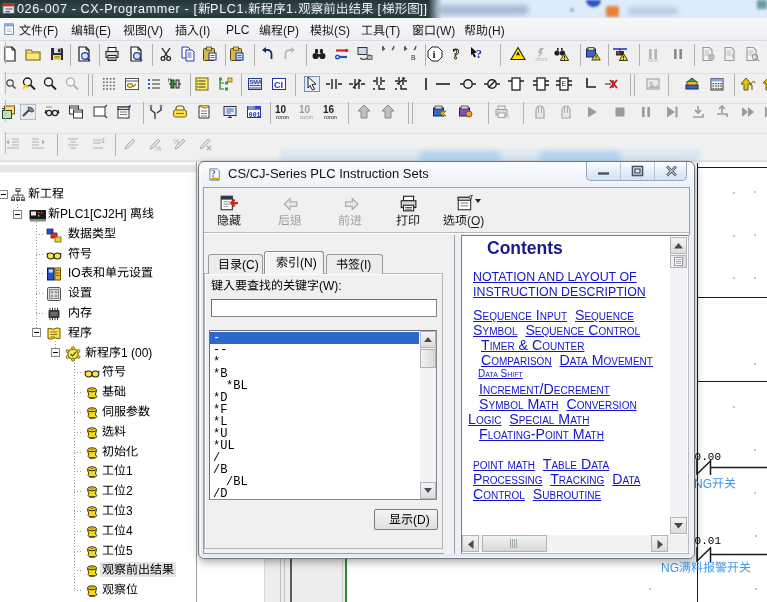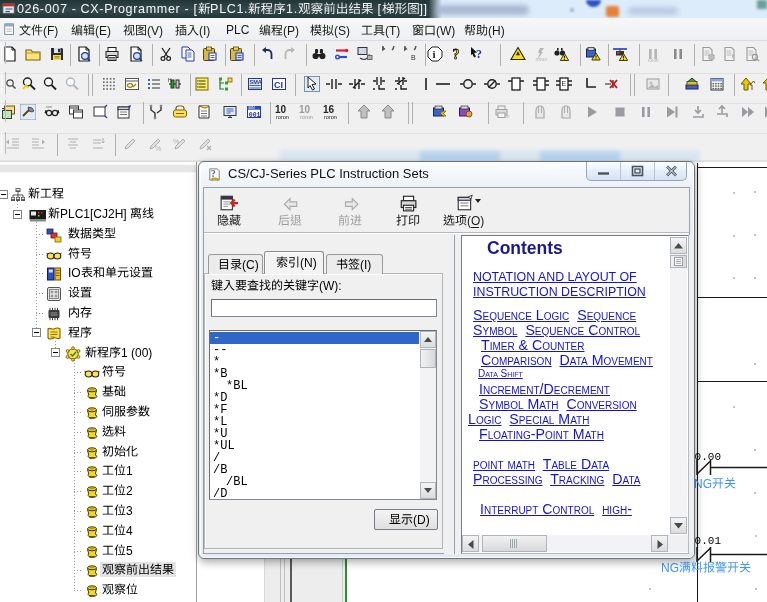--- a/index.html
+++ b/index.html
@@ -1287,32 +1287,32 @@
         <g transform="scale(1,-1)">
           <use href="#g663e"></use>
           <use href="#g793a" x="1000"></use>
         </g>
       </svg><span>(D)</span></div>
     <div class="a" style="left:444px;top:235px;width:250px;height:319px;background:#eef0f2"></div>
     <div class="a" style="left:454px;top:235px;width:1px;height:319px;background:#9aa0a8"></div>
     <div class="a" style="left:461px;top:235px;width:228px;height:319px;background:#fff;border:1px solid #777d85;box-sizing:border-box;border-right-color:#b5bac0;border-bottom-color:#b5bac0"></div>
     <div class="a" style="left:487px;top:240px;font-size:17.5px;line-height:17.5px;color:#1a1a8c;white-space:nowrap;font-weight:bold"><span>Contents</span></div>
     <div class="a" style="left:473px;top:270px;font-size:12.4px;line-height:14.9px;white-space:nowrap;color:#1c57cc"><u>NOTATION AND LAYOUT OF<br>INSTRUCTION DESCRIPTION</u></div>
-    <div class="a" style="left:473px;top:307.8px;font-size:14.2px;line-height:14.9px;color:#1c57cc;font-variant:small-caps;white-space:nowrap"><u>Sequence Logic</u>&nbsp; <u>Sequence</u></div>
+    <div class="a" style="left:473px;top:307.8px;font-size:14.2px;line-height:14.9px;color:#1c57cc;font-variant:small-caps;white-space:nowrap"><u>Sequence Input</u>&nbsp; <u>Sequence</u></div>
     <div class="a" style="left:473px;top:322.7px;font-size:14.2px;line-height:14.9px;color:#1c57cc;font-variant:small-caps;white-space:nowrap"><u>Symbol</u>&nbsp; <u>Sequence Control</u></div>
     <div class="a" style="left:481px;top:337.6px;font-size:14.2px;line-height:14.9px;color:#1c57cc;font-variant:small-caps;white-space:nowrap"><u>Timer &amp; Counter</u></div>
     <div class="a" style="left:481px;top:352.5px;font-size:14.2px;line-height:14.9px;color:#1c57cc;font-variant:small-caps;white-space:nowrap"><u>Comparison</u>&nbsp; <u>Data Movement</u></div>
     <div class="a" style="left:478px;top:367.4px;font-size:10px;line-height:14.9px;color:#1c57cc;font-variant:small-caps;white-space:nowrap"><u>Data Shift</u></div>
     <div class="a" style="left:479px;top:382.3px;font-size:14.2px;line-height:14.9px;color:#1c57cc;font-variant:small-caps;white-space:nowrap"><u>Increment/Decrement</u></div>
     <div class="a" style="left:479px;top:397.2px;font-size:14.2px;line-height:14.9px;color:#1c57cc;font-variant:small-caps;white-space:nowrap"><u>Symbol Math</u>&nbsp; <u>Conversion</u></div>
     <div class="a" style="left:468px;top:412.1px;font-size:14.2px;line-height:14.9px;color:#1c57cc;font-variant:small-caps;white-space:nowrap"><u>Logic</u>&nbsp; <u>Special  Math</u></div>
     <div class="a" style="left:479px;top:427.0px;font-size:14.2px;line-height:14.9px;color:#1c57cc;font-variant:small-caps;white-space:nowrap"><u>Floating-Point  Math</u></div>
     <div class="a" style="left:473px;top:456.8px;font-size:14.2px;line-height:14.9px;color:#1c57cc;font-variant:small-caps;white-space:nowrap"><u>point math</u>&nbsp; <u>Table Data</u></div>
     <div class="a" style="left:473px;top:471.7px;font-size:14.2px;line-height:14.9px;color:#1c57cc;font-variant:small-caps;white-space:nowrap"><u>Processing</u>&nbsp; <u>Tracking</u>&nbsp; <u>Data</u></div>
-    <div class="a" style="left:480px;top:501.5px;font-size:14.2px;line-height:14.9px;color:#1c57cc;font-variant:small-caps;white-space:nowrap"><u>Interrupt Control</u>&nbsp; <u>high-</u></div>
+    <div class="a" style="left:473px;top:486.6px;font-size:14.2px;line-height:14.9px;color:#1c57cc;font-variant:small-caps;white-space:nowrap"><u>Control</u>&nbsp; <u>Subroutine</u></div>
     <div class="a" style="left:670px;top:237px;width:17px;height:297px;background:#f3f3f5"></div>
     <div class="a" style="left:670px;top:237px;width:17px;height:17px;background:linear-gradient(180deg,#f4f4f4,#dcdcdc);border:1px solid #b0b6bd;box-sizing:border-box"><svg width="15" height="15" viewBox="0 0 15 15">
         <path d="M7.5 5l-4.5 5.5h9z" fill="#4a4a4a"></path>
       </svg></div>
     <div class="a" style="left:670px;top:517px;width:17px;height:17px;background:linear-gradient(180deg,#f4f4f4,#dcdcdc);border:1px solid #b0b6bd;box-sizing:border-box"><svg width="15" height="15" viewBox="0 0 15 15">
         <path d="M7.5 10.5L3 5h9z" fill="#4a4a4a"></path>
       </svg></div>
     <div class="a" style="left:670px;top:255px;width:17px;height:13px;background:linear-gradient(90deg,#f2f2f2,#d8d8d8);border:1px solid #aeb4bb;box-sizing:border-box"></div>
     <svg class="a" style="left:674px;top:257px" width="9" height="9" viewBox="0 0 9 9">
       <rect x="0.5" y="0.5" width="8" height="8" fill="#fff" stroke="#99a"></rect>

